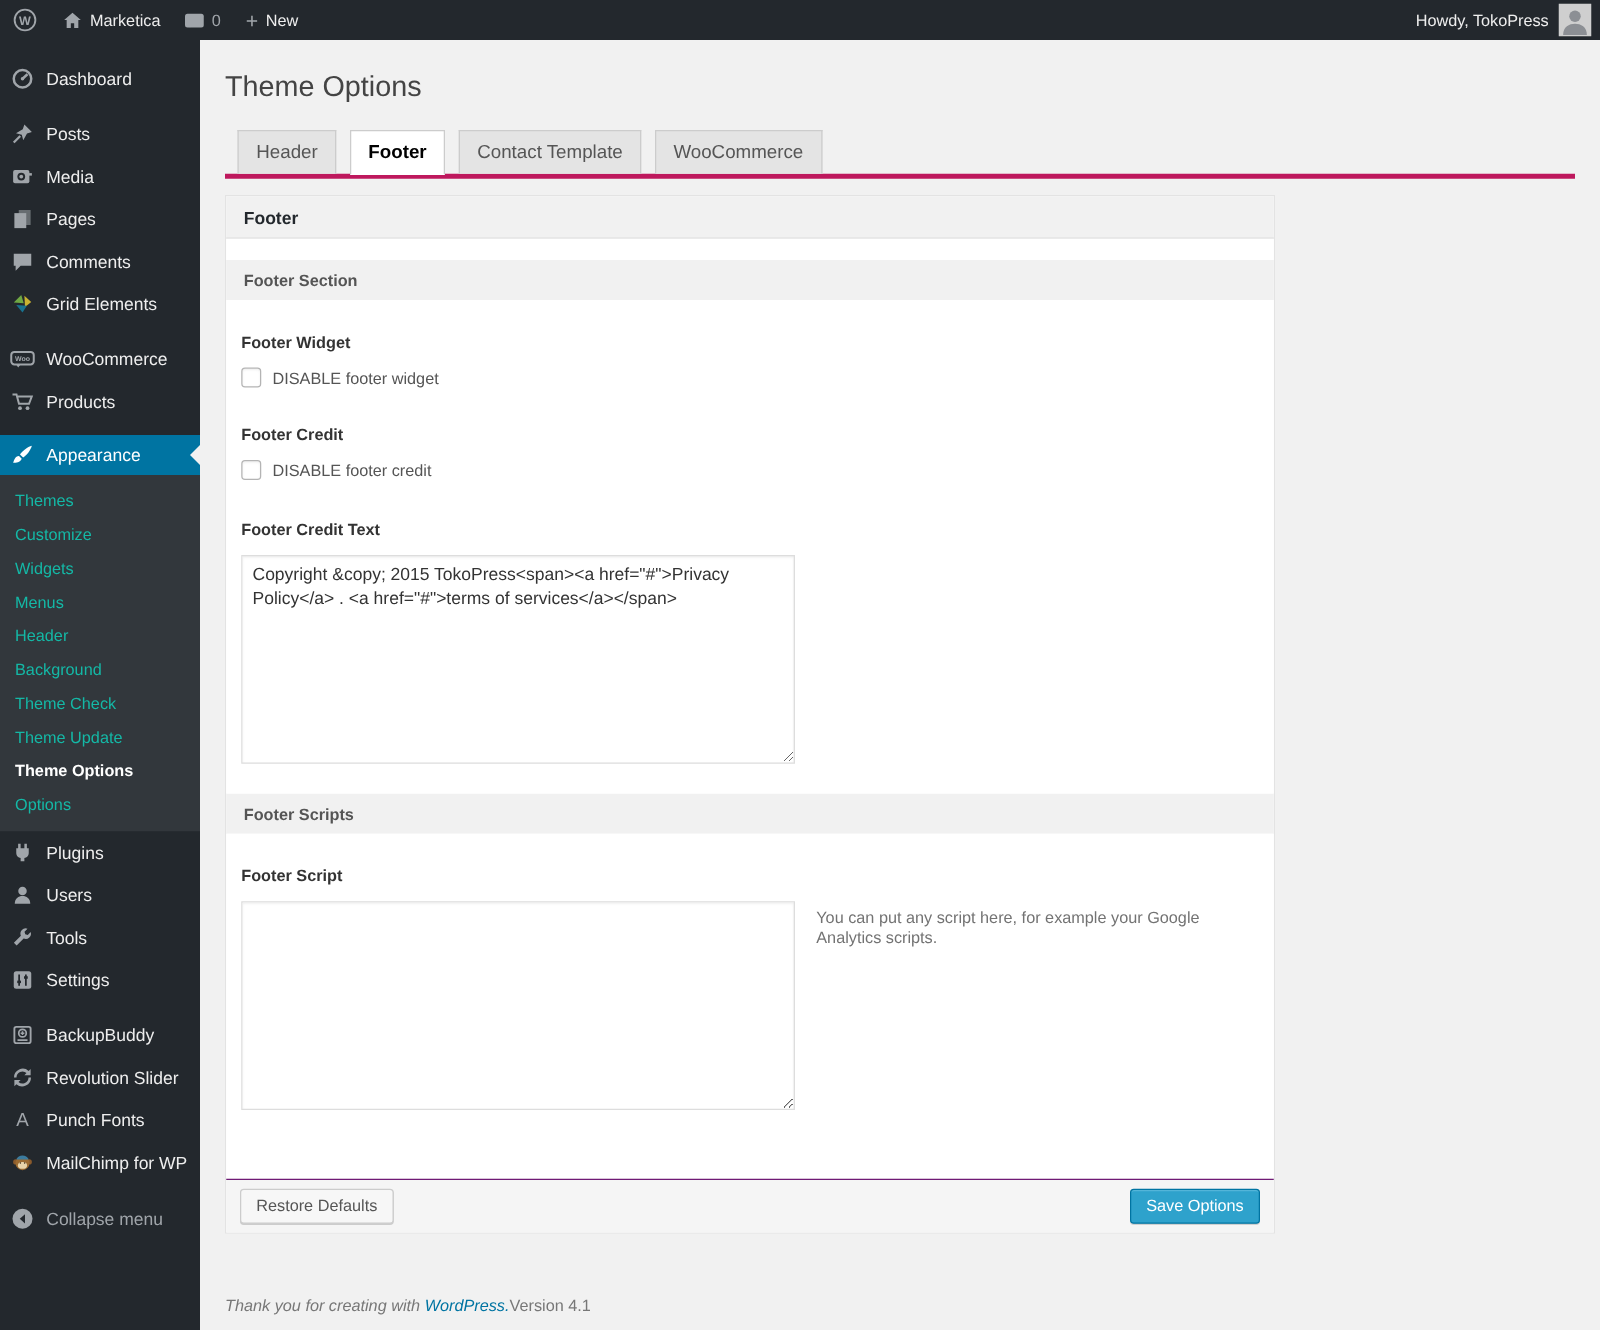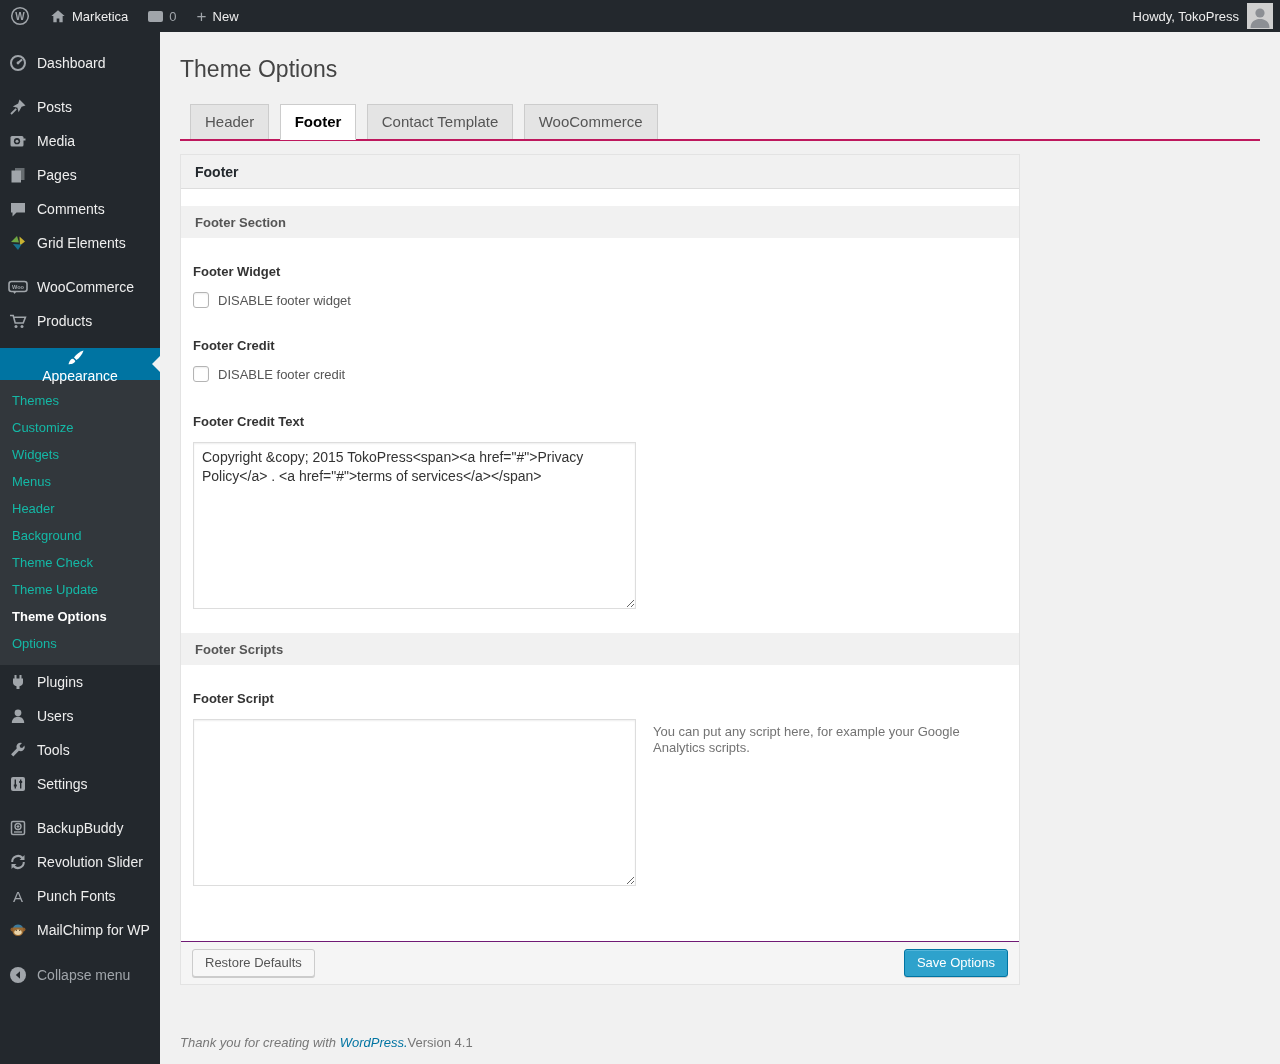--- a/index.html
+++ b/index.html
@@ -29,33 +29,33 @@
   
   .sidebar{
     position:fixed; left:0; top:32px; width:160px; height:1032px;
     background:#23282d; display:flex; flex-direction:column; padding-top:14px;
   }
   .menu-item{ height:34px; display:flex; align-items:center; padding:0 8px; color:#eee;
     font-size:14px; cursor:pointer; flex:0 0 auto; }
   .icn{ width:20px; height:20px; margin-right:9px; display:flex; align-items:center; justify-content:center;
     color:#a0a5aa; flex:0 0 20px; font-size:13px; }
   .menu-sep{ height:10px; flex:0 0 auto; }
-  .menu-item.active-parent{ background:#0074a2; color:#fff; height:32px; position:relative;flex-direction:column; }
+  .menu-item.active-parent{ background:#0074a2; color:#fff; height:32px; position:relative; }
   .menu-item.active-parent .icn{ color:#fff; }
   .menu-item.active-parent::after{ content:""; position:absolute; right:0; top:50%; margin-top:-8px;
     border:8px solid transparent; border-right-color:#f1f1f1; }
   .submenu{ background:#32373c; padding:7px 0 8px; flex:0 0 auto; }
   .submenu-item{ height:27px; line-height:27px; padding-left:12px; color:#14b8a6; font-size:13px; cursor:pointer; }
   .submenu-item.current{ color:#fff; font-weight:bold; }
   .collapse-item{ margin-top:auto; margin-bottom:72px; color:#a0a5aa; }
   .collapse-item .icn{ color:#a0a5aa; }
   
   .content{ margin-left:160px; padding:42px 20px 0; }
   .page-title{ margin:0; padding:13px 0 10px; font-size:23px; font-weight:400; color:#444; line-height:29px; }
-  .nav-tab-wrapper{ border-bottom:2px solid #be185d; padding-left:10px; margin-top:10px; }
+  .nav-tab-wrapper{ border-bottom:4px solid #be185d; padding-left:10px; margin-top:10px; }
   .nav-tab{ display:inline-block; border:1px solid #ccc; border-bottom:none; margin:0 6px -1px 0;
     padding:6px 14px; font-size:15px; line-height:22px; background:#e4e4e4; color:#555;
     text-decoration:none; cursor:pointer; }
   .nav-tab-active{ background:#fff; color:#000; font-weight:bold; border-bottom:1px solid #fff; }
   
   .panel{ width:840px; margin-top:13px; background:#fff; border:1px solid #e3e3e3; }
   .group-bar{ height:34px; background:#f1f1f1; border-bottom:1px solid #ddd; display:flex; align-items:center;
     padding:0 14px; font-size:14px; font-weight:bold; color:#23282d; }
   .white-strip{ height:17px; background:#fff; }
   .section-bar{ height:32px; background:#f1f1f1; display:flex; align-items:center;

